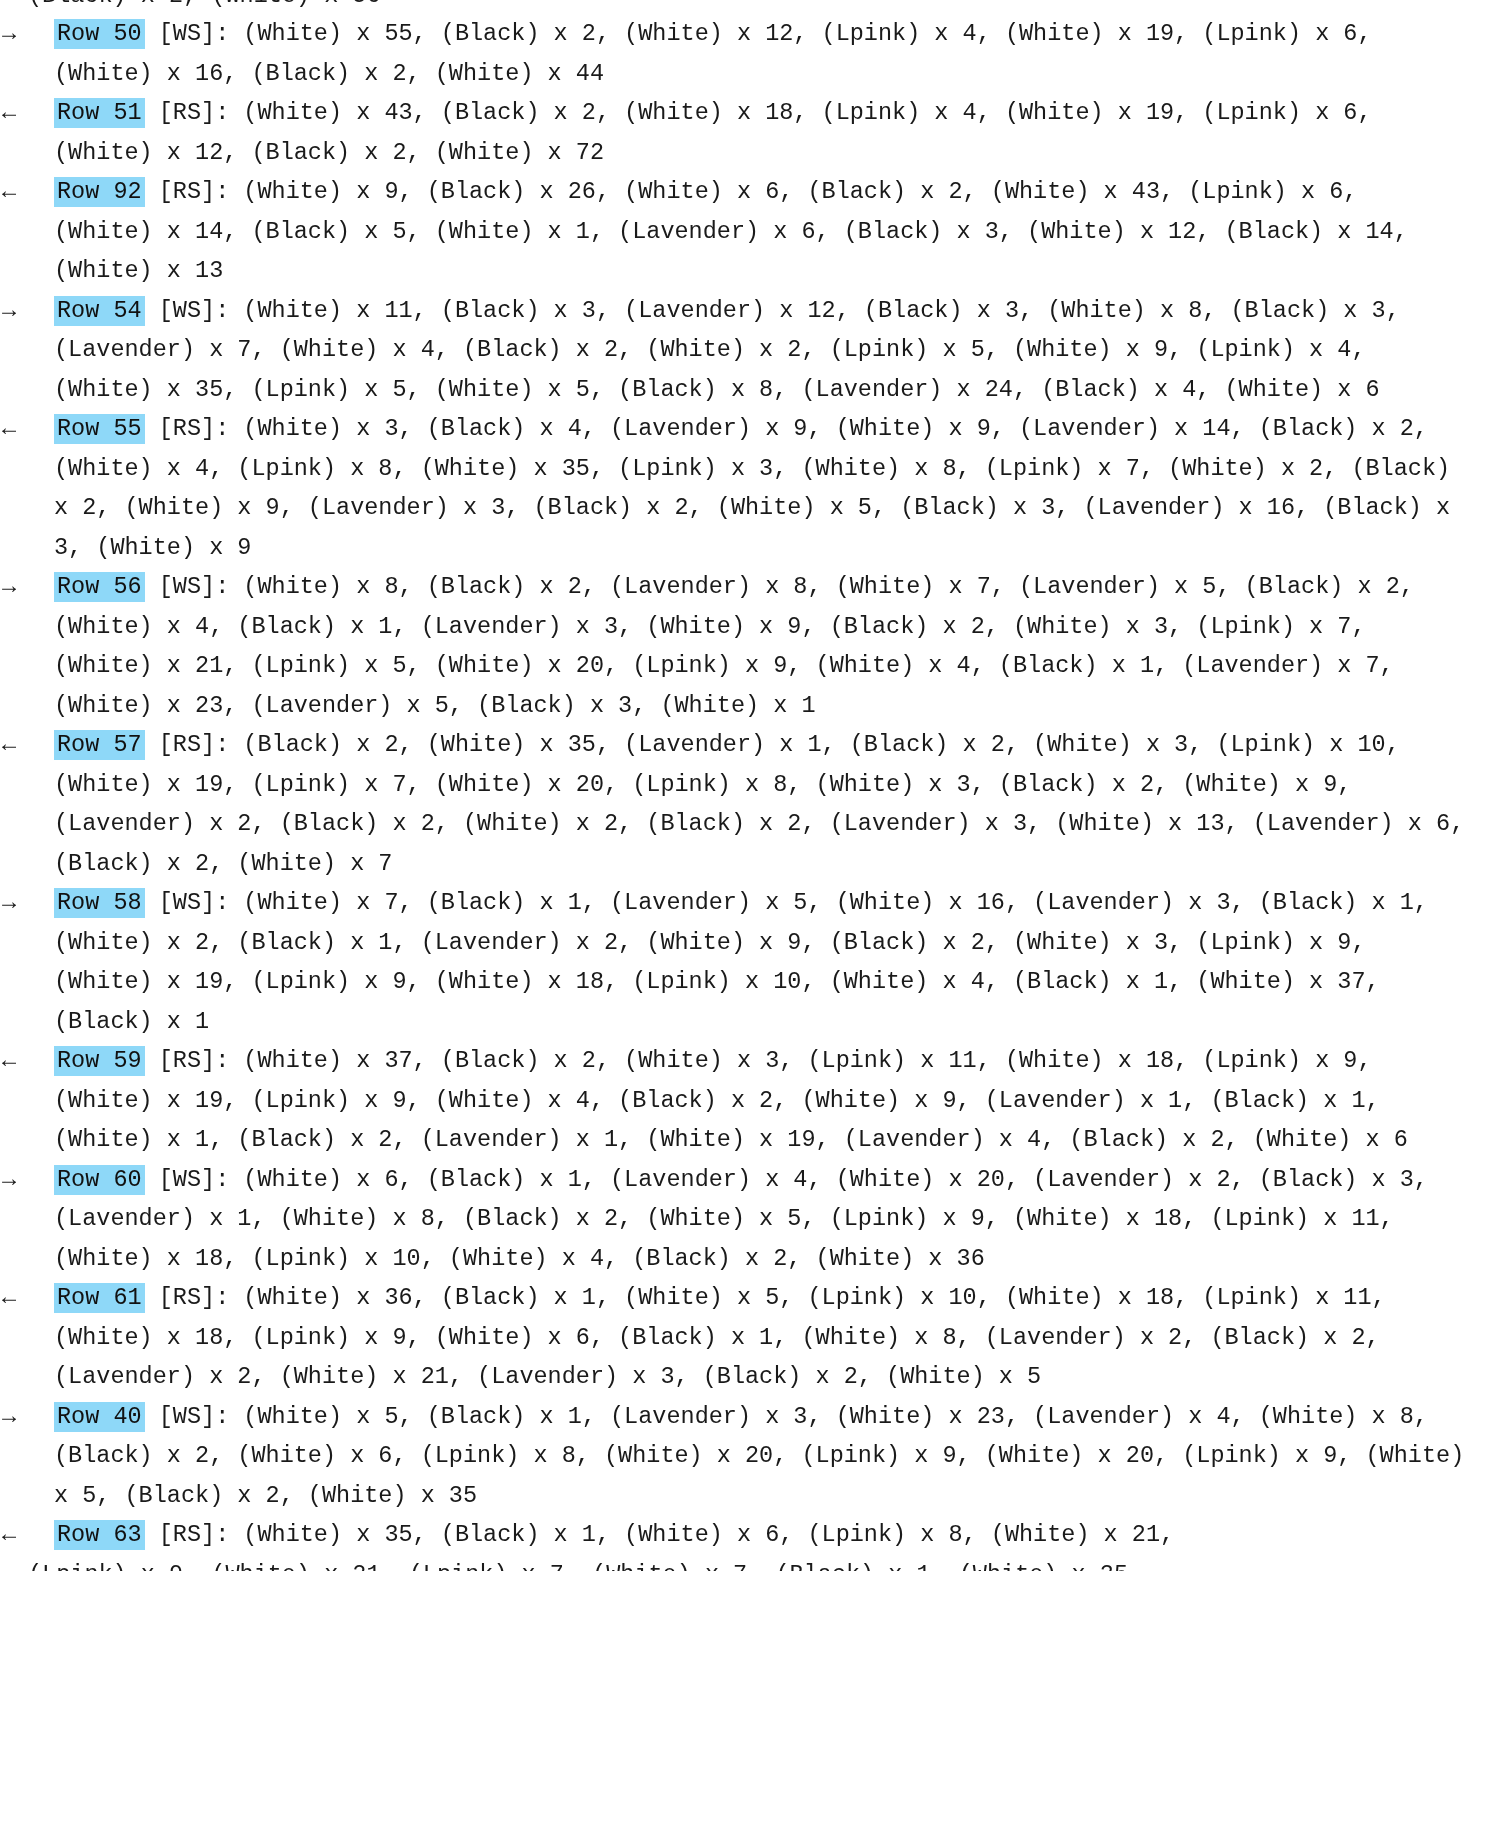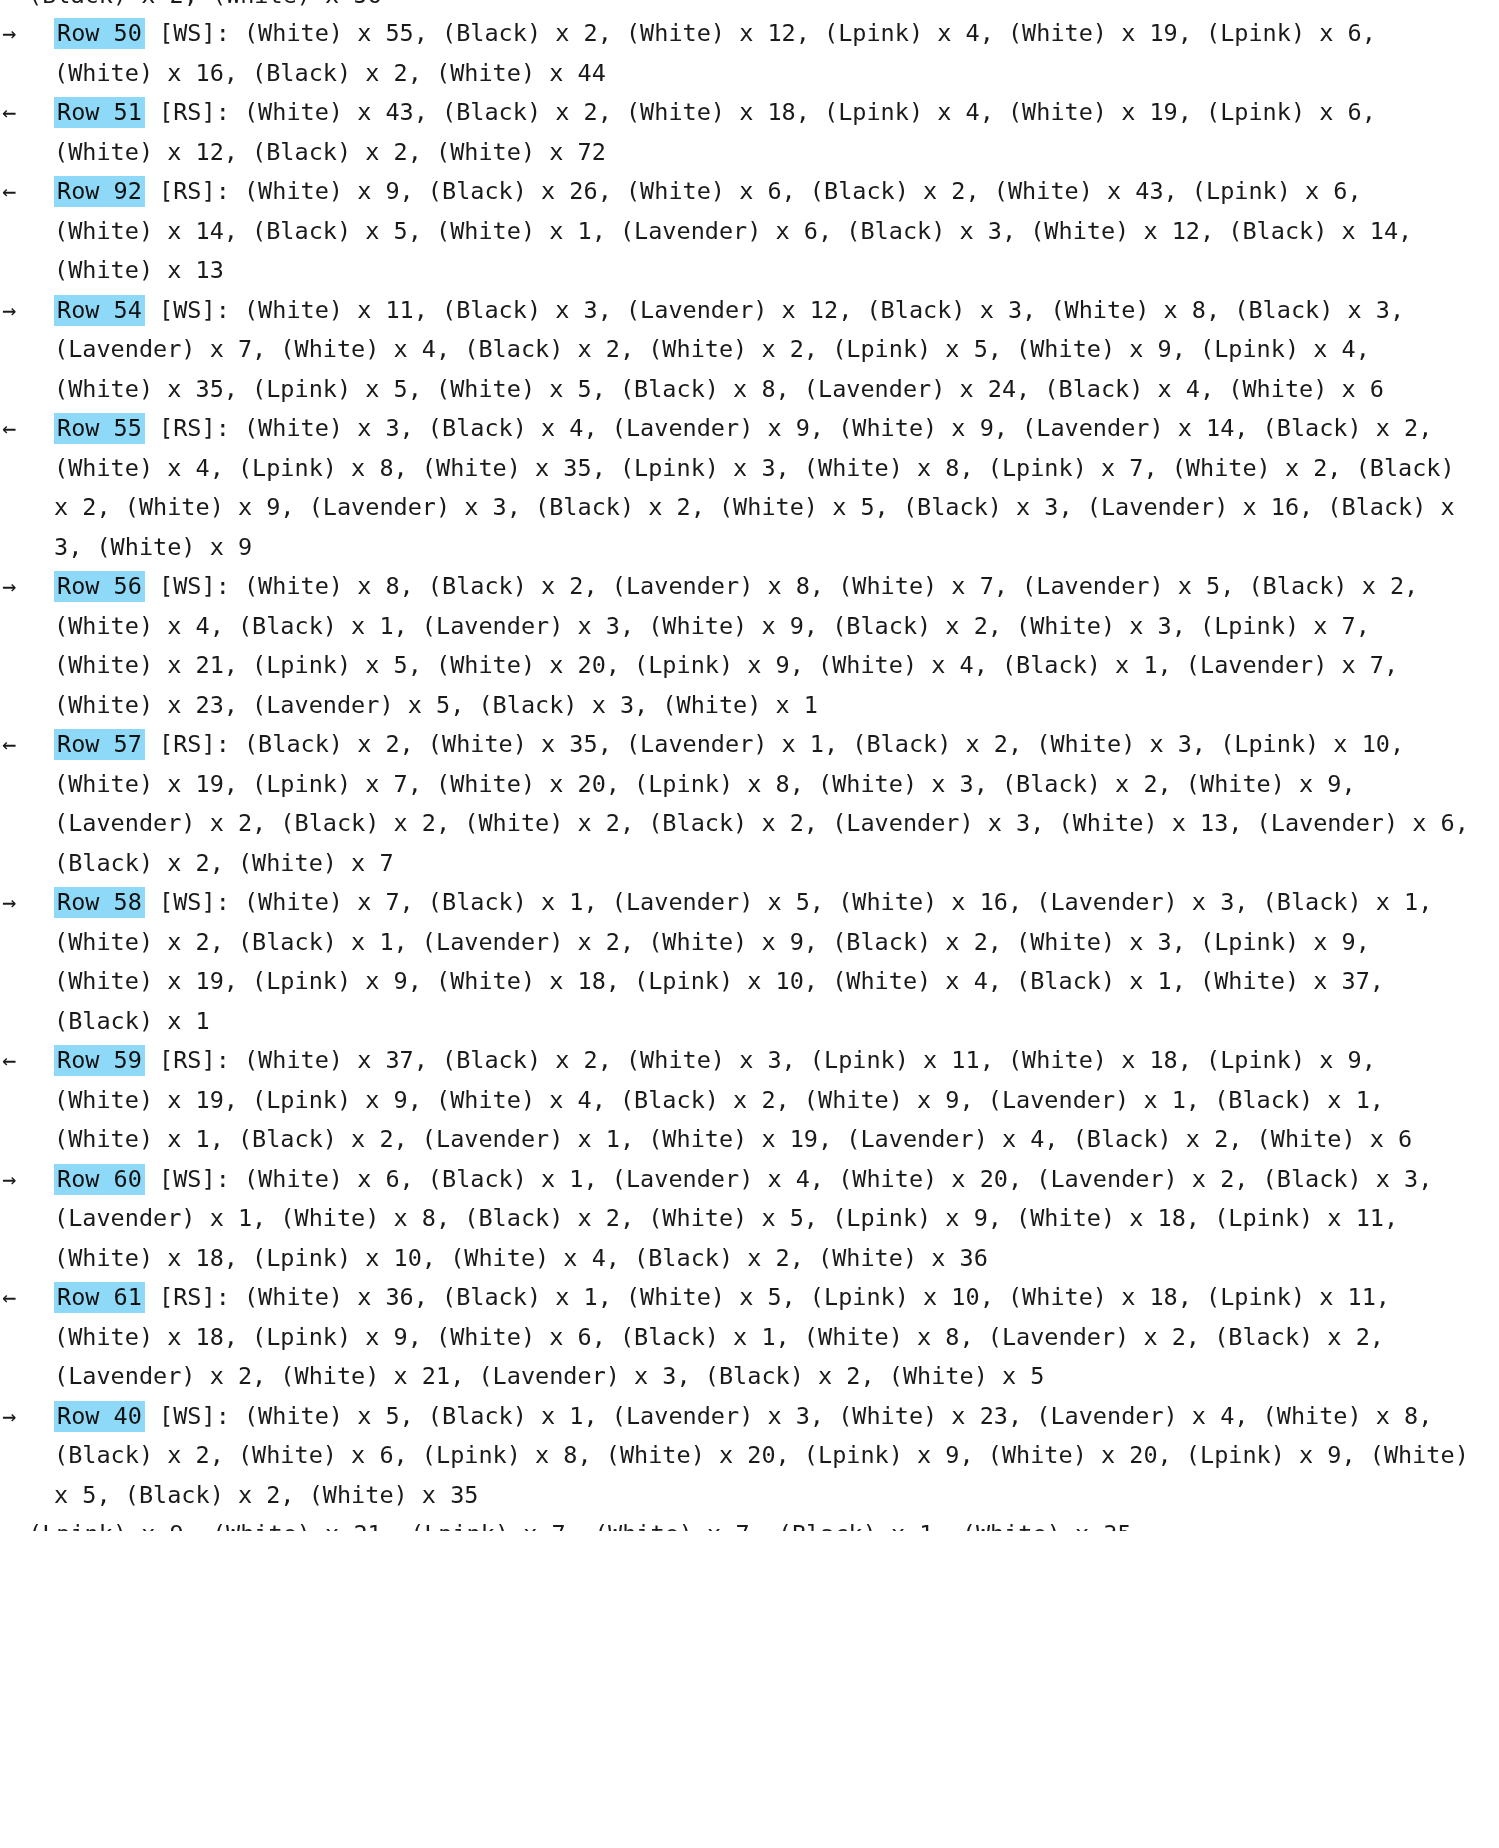--- a/index.html
+++ b/index.html
@@ -8,20 +8,21 @@
     background: #ffffff;
   }
   body {
     width: 1499px;
     font-family: "DejaVu Sans Mono", "Liberation Mono", monospace;
   }
   #doc {
     padding: 0 30px 0 28px;
     box-sizing: border-box;
     width: 1499px;
+    font-family: Liberation Mono, monospace;
   }
   .row-line {
     font-size: 23.5px;
     line-height: 39.5px;
     color: #1a1a1a;
     white-space: normal;
     word-spacing: 0px;
     letter-spacing: 0px;
     text-indent: -26px;
     padding-left: 26px;
@@ -75,17 +76,18 @@
       <div class="row-line"><span class="arrow">←</span><span class="rowtag">Row 92</span> <span class="body-text">[RS]:</span><span class="body-text"> (White) x 9, (Black) x 26, (White) x 6, (Black) x 2, (White) x 43, (Lpink) x 6, (White) x 14, (Black) x 5, (White) x 1, (Lavender) x 6, (Black) x 3, (White) x 12, (Black) x 14, (White) x 13</span></div>
       <div class="row-line"><span class="arrow">→</span><span class="rowtag">Row 54</span> <span class="body-text">[WS]:</span><span class="body-text"> (White) x 11, (Black) x 3, (Lavender) x 12, (Black) x 3, (White) x 8, (Black) x 3, (Lavender) x 7, (White) x 4, (Black) x 2, (White) x 2, (Lpink) x 5, (White) x 9, (Lpink) x 4, (White) x 35, (Lpink) x 5, (White) x 5, (Black) x 8, (Lavender) x 24, (Black) x 4, (White) x 6</span></div>
       <div class="row-line"><span class="arrow">←</span><span class="rowtag">Row 55</span> <span class="body-text">[RS]:</span><span class="body-text"> (White) x 3, (Black) x 4, (Lavender) x 9, (White) x 9, (Lavender) x 14, (Black) x 2, (White) x 4, (Lpink) x 8, (White) x 35, (Lpink) x 3, (White) x 8, (Lpink) x 7, (White) x 2, (Black) x 2, (White) x 9, (Lavender) x 3, (Black) x 2, (White) x 5, (Black) x 3, (Lavender) x 16, (Black) x 3, (White) x 9</span></div>
       <div class="row-line"><span class="arrow">→</span><span class="rowtag">Row 56</span> <span class="body-text">[WS]:</span><span class="body-text"> (White) x 8, (Black) x 2, (Lavender) x 8, (White) x 7, (Lavender) x 5, (Black) x 2, (White) x 4, (Black) x 1, (Lavender) x 3, (White) x 9, (Black) x 2, (White) x 3, (Lpink) x 7, (White) x 21, (Lpink) x 5, (White) x 20, (Lpink) x 9, (White) x 4, (Black) x 1, (Lavender) x 7, (White) x 23, (Lavender) x 5, (Black) x 3, (White) x 1</span></div>
       <div class="row-line"><span class="arrow">←</span><span class="rowtag">Row 57</span> <span class="body-text">[RS]:</span><span class="body-text"> (Black) x 2, (White) x 35, (Lavender) x 1, (Black) x 2, (White) x 3, (Lpink) x 10, (White) x 19, (Lpink) x 7, (White) x 20, (Lpink) x 8, (White) x 3, (Black) x 2, (White) x 9, (Lavender) x 2, (Black) x 2, (White) x 2, (Black) x 2, (Lavender) x 3, (White) x 13, (Lavender) x 6, (Black) x 2, (White) x 7</span></div>
       <div class="row-line"><span class="arrow">→</span><span class="rowtag">Row 58</span> <span class="body-text">[WS]:</span><span class="body-text"> (White) x 7, (Black) x 1, (Lavender) x 5, (White) x 16, (Lavender) x 3, (Black) x 1, (White) x 2, (Black) x 1, (Lavender) x 2, (White) x 9, (Black) x 2, (White) x 3, (Lpink) x 9, (White) x 19, (Lpink) x 9, (White) x 18, (Lpink) x 10, (White) x 4, (Black) x 1, (White) x 37, (Black) x 1</span></div>
       <div class="row-line"><span class="arrow">←</span><span class="rowtag">Row 59</span> <span class="body-text">[RS]:</span><span class="body-text"> (White) x 37, (Black) x 2, (White) x 3, (Lpink) x 11, (White) x 18, (Lpink) x 9, (White) x 19, (Lpink) x 9, (White) x 4, (Black) x 2, (White) x 9, (Lavender) x 1, (Black) x 1, (White) x 1, (Black) x 2, (Lavender) x 1, (White) x 19, (Lavender) x 4, (Black) x 2, (White) x 6</span></div>
       <div class="row-line"><span class="arrow">→</span><span class="rowtag">Row 60</span> <span class="body-text">[WS]:</span><span class="body-text"> (White) x 6, (Black) x 1, (Lavender) x 4, (White) x 20, (Lavender) x 2, (Black) x 3, (Lavender) x 1, (White) x 8, (Black) x 2, (White) x 5, (Lpink) x 9, (White) x 18, (Lpink) x 11, (White) x 18, (Lpink) x 10, (White) x 4, (Black) x 2, (White) x 36</span></div>
       <div class="row-line"><span class="arrow">←</span><span class="rowtag">Row 61</span> <span class="body-text">[RS]:</span><span class="body-text"> (White) x 36, (Black) x 1, (White) x 5, (Lpink) x 10, (White) x 18, (Lpink) x 11, (White) x 18, (Lpink) x 9, (White) x 6, (Black) x 1, (White) x 8, (Lavender) x 2, (Black) x 2, (Lavender) x 2, (White) x 21, (Lavender) x 3, (Black) x 2, (White) x 5</span></div>
       <div class="row-line"><span class="arrow">→</span><span class="rowtag">Row 40</span> <span class="body-text">[WS]:</span><span class="body-text"> (White) x 5, (Black) x 1, (Lavender) x 3, (White) x 23, (Lavender) x 4, (White) x 8, (Black) x 2, (White) x 6, (Lpink) x 8, (White) x 20, (Lpink) x 9, (White) x 20, (Lpink) x 9, (White) x 5, (Black) x 2, (White) x 35</span></div>
+      <div class="row-line"><span class="arrow">←</span><span class="rowtag">Row 63</span> <span class="body-text">[RS]:</span><span class="body-text"> (White) x 35, (Black) x 1, (White) x 6, (Lpink) x 8, (White) x 21,</span></div>
     </div>
 
   <div class="clipped-bottom">(Lpink) x 9, (White) x 21, (Lpink) x 7, (White) x 7, (Black) x 1, (White) x 35</div>
 
 </div>
 
 </body></html>

